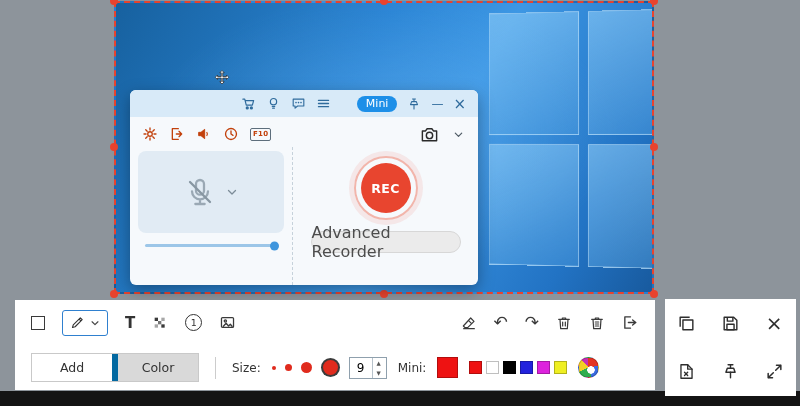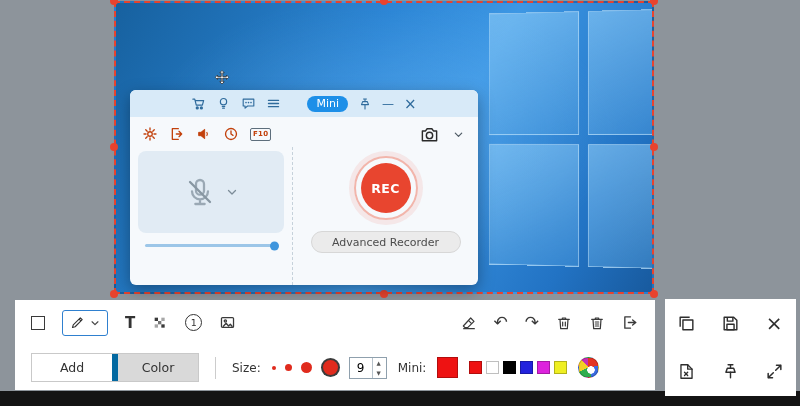--- a/index.html
+++ b/index.html
@@ -23,21 +23,21 @@
     border:1px solid rgba(215,240,255,.45); }
   .handle { position:absolute; width:8px; height:8px; border-radius:50%;
     background:var(--selection-border,#e8432e); transform:translate(-50%,-50%); z-index:3; }
   .move-cursor { position:absolute; left:213px; top:69px; z-index:4; }
 
   
   .recorder { position:absolute; left:130px; top:90px; width:348px; height:195px; z-index:5;
     background:#f6f9fc; border-radius:6px; box-shadow:0 5px 16px rgba(0,0,0,.35);
     display:flex; flex-direction:column; }
   .titlebar { height:27px; background:var(--titlebar-bg,#d8eaf8); border-radius:6px 6px 0 0;
-    display:flex; align-items:center; justify-content:center; gap:10px; padding:0 12px; color:#2f6b9c; }
+    display:flex; align-items:center; justify-content:flex-end; gap:10px; padding:0 12px; color:#2f6b9c; }
   .tb-icon { display:flex; align-items:center; }
   .mini-btn { margin-left:16px; background:var(--accent-blue,#1d8fe8); color:#fff; font-size:11px;
     padding:1px 9px 2px; border-radius:9px; line-height:13px; }
   .tb-min { font-size:12px; color:#2f6b9c; line-height:10px; }
   .tb-close { font-size:15px; color:#2f6b9c; line-height:14px; }
 
   .tools-row { height:30px; display:flex; align-items:center; gap:11px; padding:4px 14px 0 12px; color:#c2410c; }
   .hotkey-box { border:1.5px solid #5d6e7c; border-radius:2px; font-size:7px; font-weight:bold;
     padding:2px 2px; line-height:1; letter-spacing:.3px; }
   .tools-spacer { flex:1; }
@@ -57,21 +57,21 @@
   .toggle { position:relative; width:40px; height:15px; border-radius:8px; background:#bfc9d1; }
   .toggle-knob { position:absolute; left:1px; top:1px; width:13px; height:13px; border-radius:50%; background:#fff; }
   .toggle-label { position:absolute; right:6px; top:50%; transform:translateY(-50%); color:#fff; font-size:8px; font-weight:bold; }
   .mic-name { font-size:10.5px; color:#72818c; }
 
   .rec-outer { width:64px; height:64px; border-radius:50%; border:2px solid #f2b5ab;
     display:flex; align-items:center; justify-content:center; box-shadow:0 0 0 5px rgba(235,80,60,.10);text-align:center; }
   .rec-inner { width:50px; height:50px; border-radius:50%; background:var(--accent-red,#e8452f); color:#fff;
     display:flex; align-items:center; justify-content:center; font-size:12.5px; font-weight:bold; letter-spacing:.4px; }
   .adv-btn { margin-top:11px; width:150px; height:22px; background:#ebebeb; border:1px solid #d7d7d7;
-    border-radius:12px; color:#4c4c4c; font-size:11px; display:flex; align-items:center; justify-content:center; }
+    border-radius:12px; color:#4c4c4c; font-size:16px; display:flex; align-items:center; justify-content:center; }
 
   
   .draw-toolbar { position:absolute; left:15px; top:300px; width:640px; height:90px; background:#fff; z-index:5;
     display:flex; flex-direction:column; }
   .row1 { height:45px; display:flex; align-items:center; gap:17px; padding:0 16px; color:#3a3a3a; }
   .rect-tool { width:14px; height:14px; border:1.6px solid #3a3a3a; }
   .pen-box { width:46px; height:26px; border:1.5px solid #2f80cf; border-radius:3px;
     display:flex; align-items:center; justify-content:center; gap:5px; color:#333; }
   .pen-chev { color:#444; display:flex; }
   .text-tool { font-size:15px; font-weight:bold; color:#333; }

